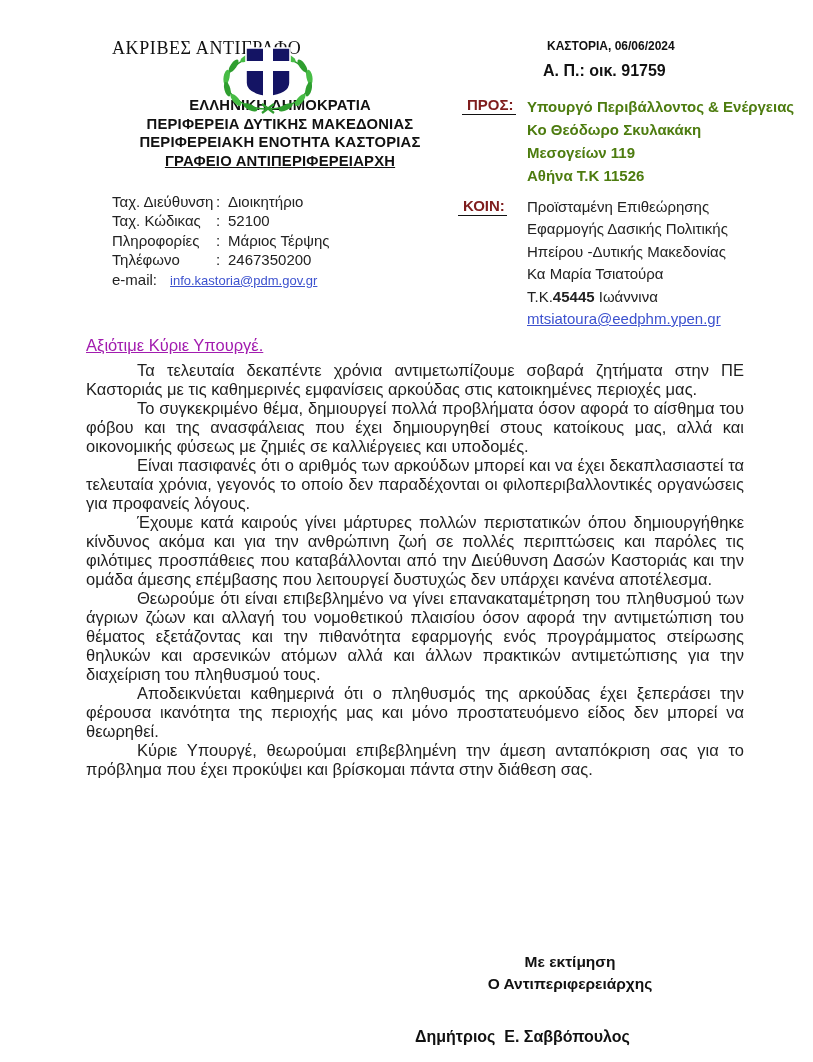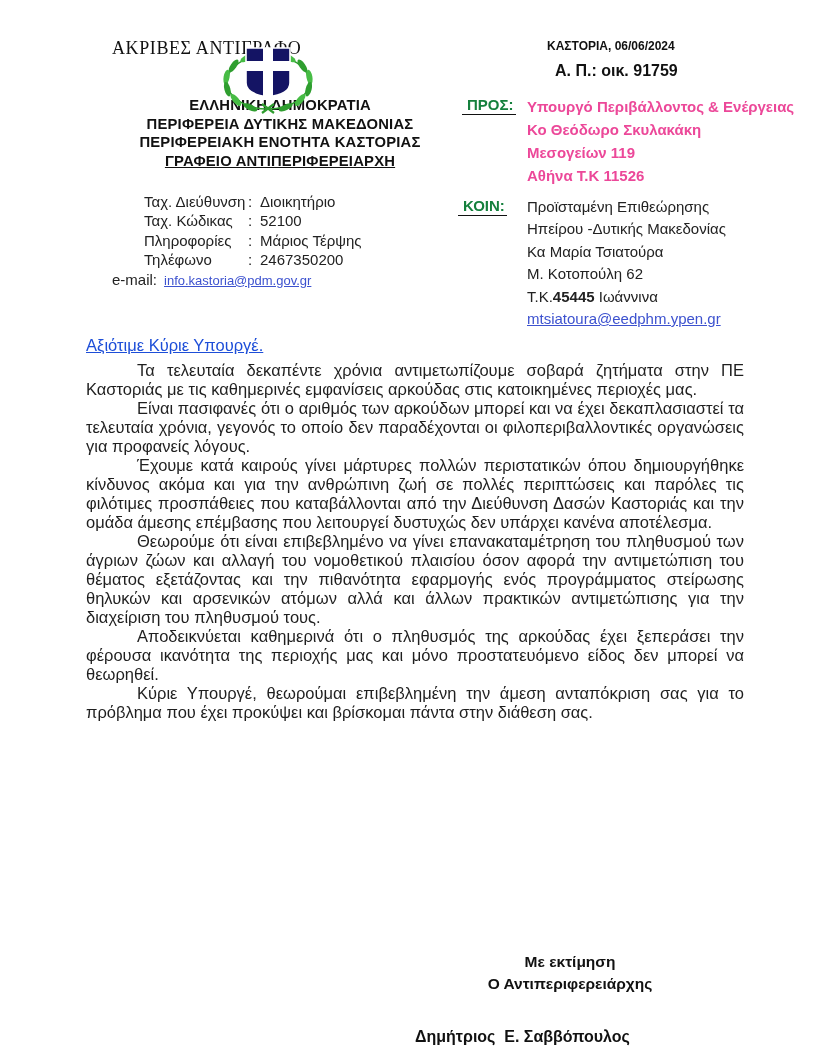--- a/index.html
+++ b/index.html
@@ -17,47 +17,47 @@
   .emblem{position:absolute;left:220px;top:44px;width:96px;height:70px;z-index:2;}
   
   .org{
     position:absolute;left:105px;top:96px;width:350px;text-align:center;
     font-weight:bold;font-size:14.8px;line-height:18.6px;letter-spacing:.2px;color:#111;
   }
   .org .u{text-decoration:underline;}
   
   .contact{position:absolute;left:112px;top:192px;font-size:15px;line-height:19.4px;color:#222;}
   .c-row{display:flex;}
-  .c-label{width:104px;margin-left:32px;}
+  .c-label{width:104px;}
   .c-colon{width:12px;}
-  .c-email-label{margin-right:7px;}
+  .c-email-label{margin-right:13px;}
   a.doclink{color:#3d52cf;text-decoration:underline;}
   .contact a.doclink{font-size:13px;position:relative;top:1px;}
   
   .date-line{position:absolute;left:547px;top:39px;font-weight:bold;font-size:12px;color:#111;}
-  .protocol-line{position:absolute;left:555px;top:62px;font-weight:bold;font-size:16px;color:#111;}
+  .protocol-line{position:absolute;left:543px;top:62px;font-weight:bold;font-size:16px;color:#111;}
   .block-label{
-    position:absolute;font-weight:bold;font-size:15px;color:#15803d;
+    position:absolute;font-weight:bold;font-size:15px;color:#7f1d1d;
     border-bottom:1.5px solid #111;padding:0 2px 1px 5px;
   }
   .pros-label{left:462px;top:96px;}
   .koin-label{left:458px;top:197px;}
   .pros-block{
     position:absolute;left:527px;top:95px;width:278px;
-    font-weight:bold;font-size:15px;line-height:23px;color:#ec4899;
+    font-weight:bold;font-size:15px;line-height:23px;color:#4d7c0f;
   }
   .koin-block{
     position:absolute;left:527px;top:196px;width:278px;
     font-size:15px;line-height:22.4px;color:#222;
   }
   .koin-block .b{font-weight:bold;}
   .koin-block .pre{white-space:pre;}
   
   .salutation{
-    position:absolute;left:86px;top:336px;font-size:16.5px;color:#1d4ed8;
+    position:absolute;left:86px;top:336px;font-size:16.5px;color:#a21caf;
     text-decoration:underline;
   }
   .body-text{position:absolute;left:86px;top:361px;width:658px;}
   .body-text p{
     margin:0;text-indent:51px;text-align:justify;
     font-size:16.5px;line-height:19px;color:#1f1f1f;
   }
   
   .closing{
     position:absolute;left:425px;top:951px;width:290px;text-align:center;
@@ -150,35 +150,36 @@
   <div class="pros-block">
     <div>Υπουργό Περιβάλλοντος &amp; Ενέργειας</div>
     <div>Κο Θεόδωρο Σκυλακάκη</div>
     <div>Μεσογείων 119</div>
     <div>Αθήνα Τ.Κ 11526</div>
   </div>
 
   <div class="block-label koin-label">ΚΟΙΝ:</div>
   <div class="koin-block">
     <div>Προϊσταμένη Επιθεώρησης</div>
+    <div>Εφαρμογής Δασικής Πολιτικής</div>
     <div>Ηπείρου -Δυτικής Μακεδονίας</div>
     <div>Κα Μαρία Τσιατούρα</div>
-    <div>Μ. Κοτοπούλη 62</div>
     <div>
       <span>Τ.Κ.</span><span class="b">45445</span><span class="pre"> Ιωάννινα</span>
     </div>
     <div>
       <a class="doclink" href="#">mtsiatoura@eedphm.ypen.gr</a>
     </div>
   </div>
 
   <div class="salutation">Αξιότιμε Κύριε Υπουργέ.</div>
 
   <div class="body-text">
     <p>Τα τελευταία δεκαπέντε χρόνια αντιμετωπίζουμε σοβαρά ζητήματα στην ΠΕ Καστοριάς με τις καθημερινές εμφανίσεις αρκούδας στις κατοικημένες περιοχές μας.</p>
+    <p>Το συγκεκριμένο θέμα, δημιουργεί πολλά προβλήματα όσον αφορά το αίσθημα του φόβου και της ανασφάλειας που έχει δημιουργηθεί στους κατοίκους μας, αλλά και οικονομικής φύσεως με ζημιές σε καλλιέργειες και υποδομές.</p>
     <p>Είναι πασιφανές ότι ο αριθμός των αρκούδων μπορεί και να έχει δεκαπλασιαστεί τα τελευταία χρόνια, γεγονός το οποίο δεν παραδέχονται οι φιλοπεριβαλλοντικές οργανώσεις για προφανείς λόγους.</p>
     <p>Έχουμε κατά καιρούς γίνει μάρτυρες πολλών περιστατικών όπου δημιουργήθηκε κίνδυνος ακόμα και για την ανθρώπινη ζωή σε πολλές περιπτώσεις και παρόλες τις φιλότιμες προσπάθειες που καταβάλλονται από την Διεύθυνση Δασών Καστοριάς και την ομάδα άμεσης επέμβασης που λειτουργεί δυστυχώς δεν υπάρχει κανένα αποτέλεσμα.</p>
     <p>Θεωρούμε ότι είναι επιβεβλημένο να γίνει επανακαταμέτρηση του πληθυσμού των άγριων ζώων και αλλαγή του νομοθετικού πλαισίου όσον αφορά την αντιμετώπιση του θέματος εξετάζοντας και την πιθανότητα εφαρμογής ενός προγράμματος στείρωσης θηλυκών και αρσενικών ατόμων αλλά και άλλων πρακτικών αντιμετώπισης για την διαχείριση του πληθυσμού τους.</p>
     <p>Αποδεικνύεται καθημερινά ότι ο πληθυσμός της αρκούδας έχει ξεπεράσει την φέρουσα ικανότητα της περιοχής μας και μόνο προστατευόμενο είδος δεν μπορεί να θεωρηθεί.</p>
     <p>Κύριε Υπουργέ, θεωρούμαι επιβεβλημένη την άμεση ανταπόκριση σας για το πρόβλημα που έχει προκύψει και βρίσκομαι πάντα στην διάθεση σας.</p>
   </div>
 
   <div class="closing">
     <div>Με εκτίμηση</div>
     <div>Ο Αντιπεριφερειάρχης</div>

